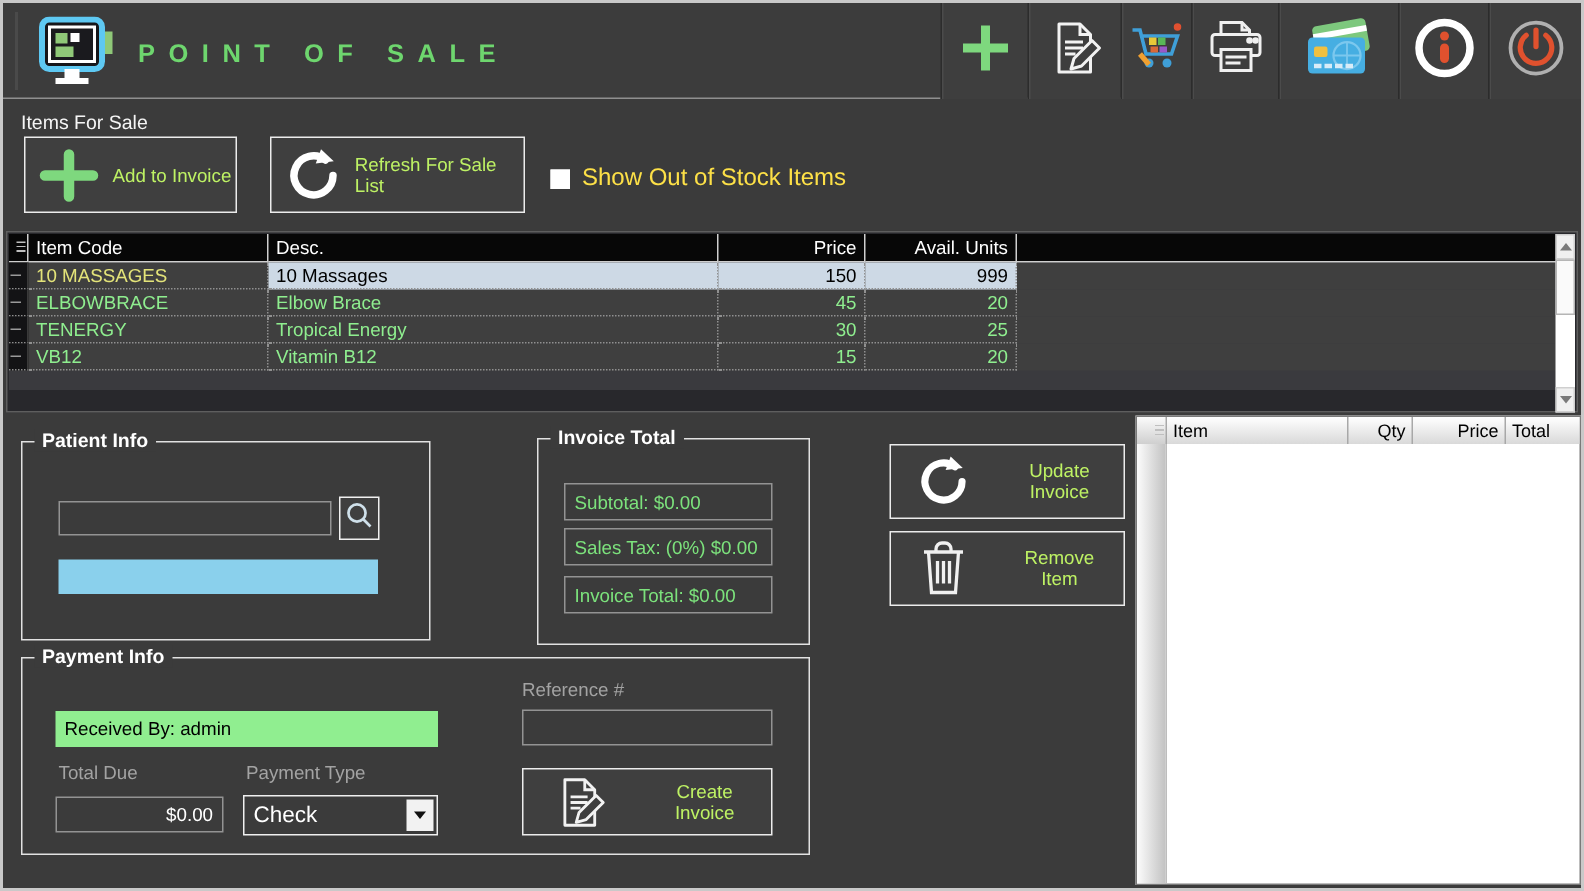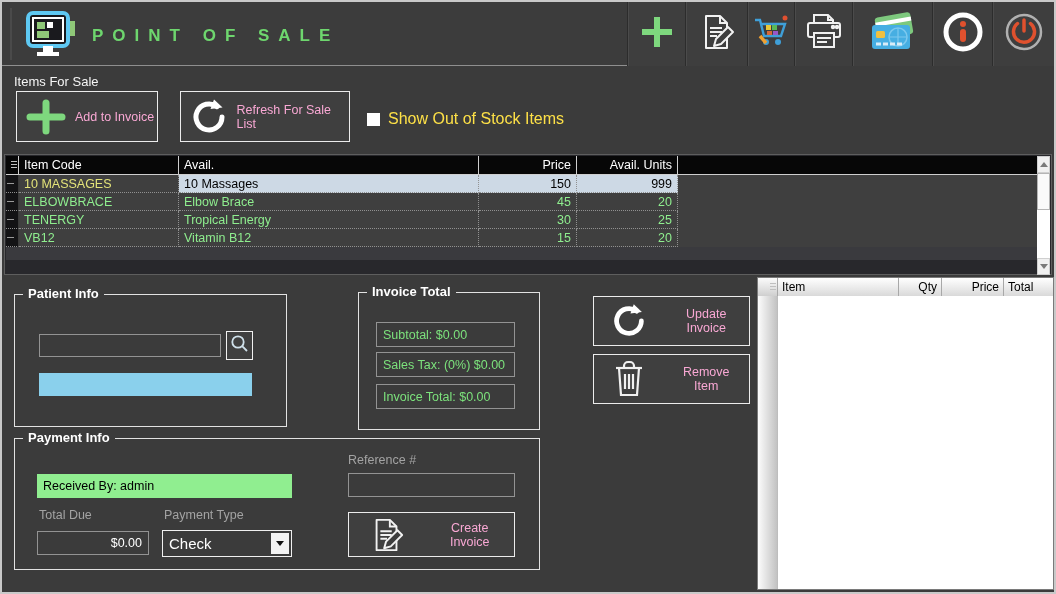--- a/index.html
+++ b/index.html
@@ -17,21 +17,21 @@
   .logo{left:24px;top:9px;width:52px;height:48px;}
   .title{left:90px;top:24px;font-size:17px;font-weight:700;letter-spacing:9px;color:#6ed66e;white-space:nowrap;}
   .toolbar{right:0;top:0;height:64px;display:flex;align-items:stretch;}
   .tb-btn{display:flex;align-items:center;justify-content:center;background:#3e3e3e;border-left:1px solid #2c2c2c;box-shadow:inset 1px 0 0 #4b4b4b;cursor:pointer;}
   .w58{width:58px}.w62{width:62px}.w47{width:47px}.w80{width:80px}.w60{width:60px}
 
   
   .ifs-label{left:12px;top:72px;font-size:13px;color:#f5f5f5;}
   .btn{
     background:#3f3f3f;border:1px solid #ececec;display:flex;align-items:center;
-    color:#f9a8d4;font-size:12.5px;cursor:pointer;
+    color:#bef264;font-size:12.5px;cursor:pointer;
   }
   .btn .ic{display:flex;align-items:center;justify-content:center;}
   .btn-add{left:14px;top:89px;width:142px;height:51px;}
   .btn-add .ic{width:58px;}
   .btn-refresh{left:178px;top:89px;width:170px;height:51px;}
   .btn-refresh .ic{width:58px;}
   .chk-row{left:365px;top:108px;display:flex;align-items:center;gap:8px;cursor:pointer;}
   .chk-box{width:13px;height:13px;background:#fff;border:1px solid #fff;}
   .chk-label{font-size:16px;color:#fde047;}
 
@@ -242,21 +242,21 @@
   </div>
 
   <div class="abs grid-section">
     <div class="abs grid-viewport">
 
       <div class="g-row g-head">
         <div class="g-cell c-rh">
             <span class="rh-corner"></span>
           </div>
         <div class="g-cell c-code">Item Code</div>
-        <div class="g-cell c-desc">Avail.</div>
+        <div class="g-cell c-desc">Desc.</div>
         <div class="g-cell c-price">Price</div>
         <div class="g-cell c-units">Avail. Units</div>
         <div class="g-cell g-rest"></div>
       </div>
 
       <div class="g-row">
         <div class="g-cell c-rh">
             <span class="rh-dash"></span>
           </div>
         <div class="g-cell c-code t-yellow">10 MASSAGES</div>

